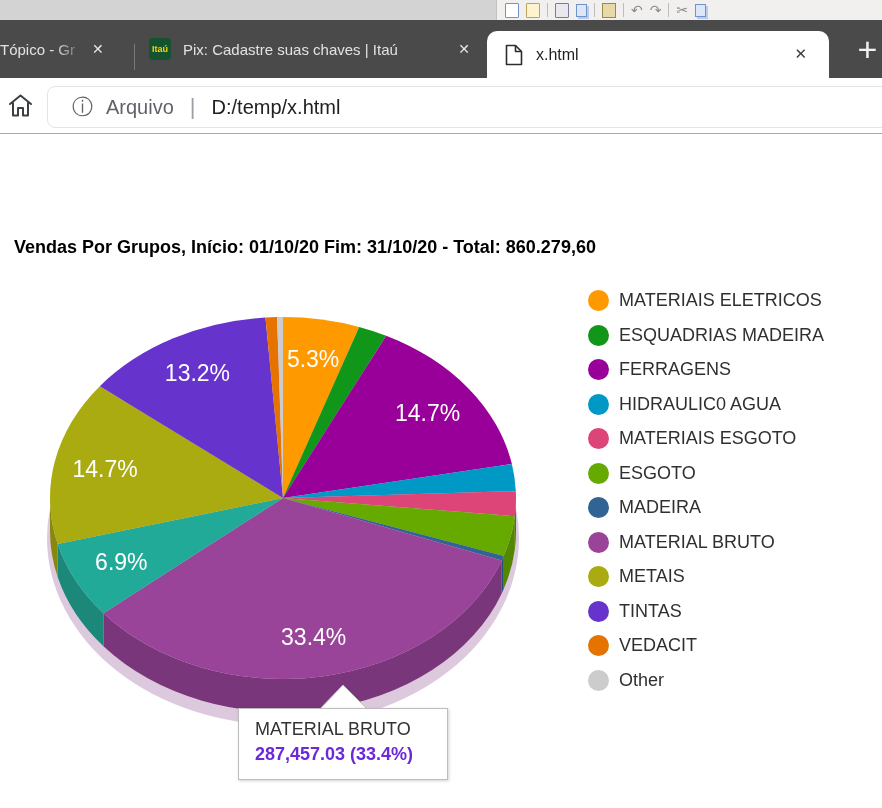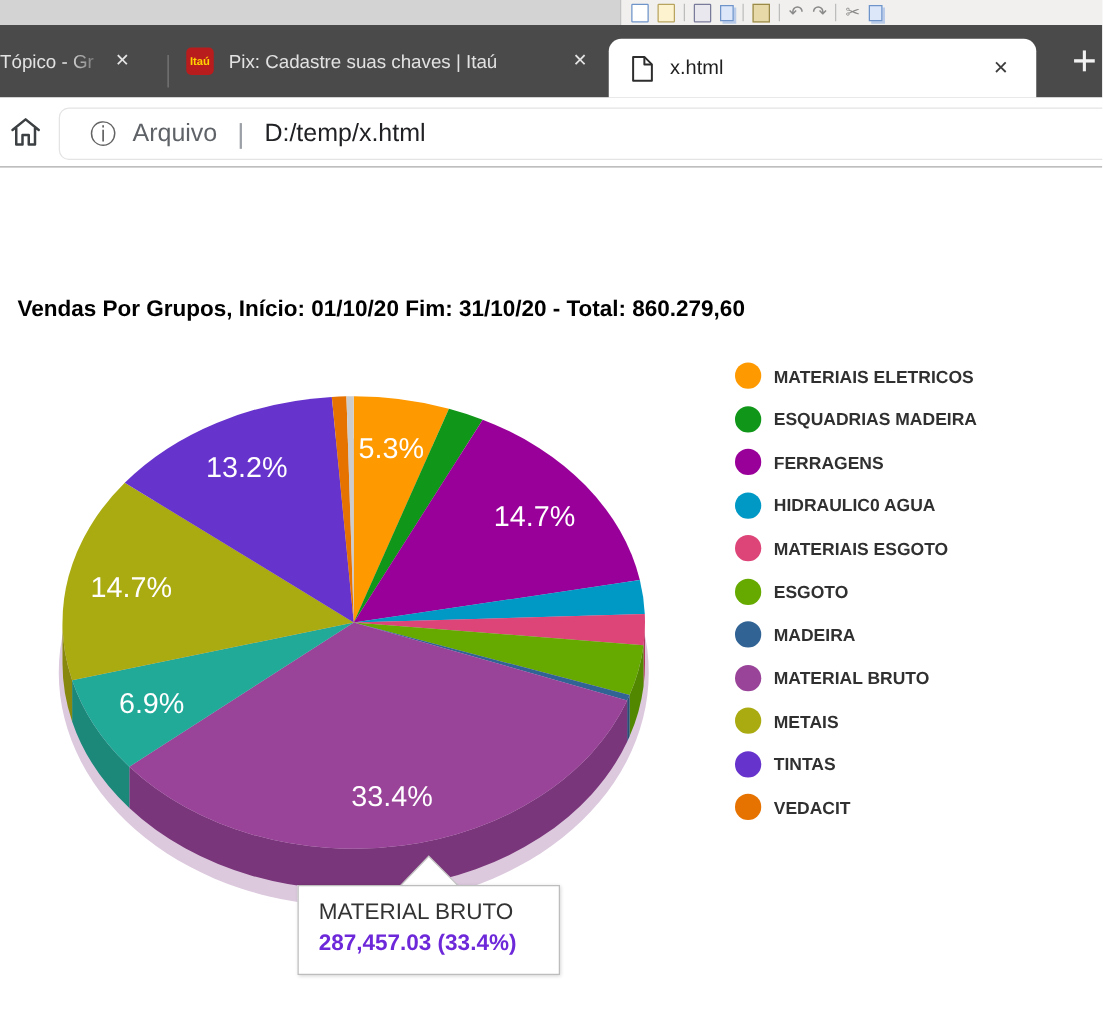--- a/index.html
+++ b/index.html
@@ -24,21 +24,21 @@
   .tab{position:absolute;top:0;height:58px;display:flex;align-items:center;color:#e2e2e2;}
   .tab1{left:0;width:134px;padding-left:0;box-sizing:border-box;}
   .tab1 .t{font-size:15px;white-space:nowrap;overflow:hidden;width:88px;
            -webkit-mask-image:linear-gradient(to right,#000 62%,transparent 96%);
            mask-image:linear-gradient(to right,#000 62%,transparent 96%);}
   .tab-close{background:none;border:0;color:#e6e6e6;font-size:14px;line-height:1;padding:4px;cursor:default;
              font-family:"DejaVu Sans",sans-serif;}
   .tab-divider{position:absolute;left:134px;top:24px;width:1px;height:26px;background:#7a7a7a;}
   .tab2{left:136px;width:350px;padding-left:13px;box-sizing:border-box;gap:12px;}
   .tab2 .t{font-size:15px;white-space:nowrap;}
-  .favicon-itau{width:22px;height:22px;border-radius:4px;background:#b91c1c;color:#ffd400;
+  .favicon-itau{width:22px;height:22px;border-radius:4px;background:#14532d;color:#ffd400;
                 display:flex;align-items:center;justify-content:center;font-size:9px;font-weight:bold;flex:none;}
   .tab2 .tab-close{margin-left:auto;margin-right:12px;}
   .tab-active{position:absolute;left:487px;top:11px;width:342px;height:47px;background:#fff;
               border-radius:10px 10px 0 0;display:flex;align-items:center;color:#1f1f1f;}
   .tab-active .doc-ic{margin-left:18px;flex:none;}
   .tab-active .t{font-size:16px;margin-left:13px;}
   .tab-active .tab-close{margin-left:auto;margin-right:18px;color:#3c3c3c;font-size:15px;}
   .newtab{position:absolute;left:853px;top:0;width:29px;height:58px;background:none;border:0;color:#f2f2f2;
           font-size:34px;font-weight:200;line-height:54px;text-align:center;padding:0;cursor:default;}
 
@@ -52,21 +52,21 @@
   .addr-sep{font-size:22px;color:#9aa0a6;font-weight:300;margin:0 16px;}
   .addr-url{font-size:20px;color:#202124;}
 
   
   .content{position:absolute;left:0;top:135px;width:882px;height:673px;background:#fff;}
   .chart-title{position:absolute;left:14px;top:102px;font-size:18px;font-weight:bold;color:#000;}
   #pieSvg{position:absolute;left:0;top:0;}
   .legend{position:absolute;left:588px;top:155px;display:flex;flex-direction:column;}
   .legend-row{display:flex;align-items:center;height:21px;margin-bottom:13.5px;cursor:default;}
   .legend-dot{width:21px;height:21px;border-radius:50%;flex:none;}
-  .legend-label{margin-left:10px;font-size:14px;color:#303030;white-space:nowrap;font-weight:bold;}
+  .legend-label{margin-left:10px;font-size:18px;color:#303030;white-space:nowrap;}
   .tooltip{position:absolute;left:238px;top:573px;width:210px;height:72px;background:#fff;border:1px solid #bdbdbd;
            box-shadow:1px 1px 3px rgba(0,0,0,.18);box-sizing:border-box;padding:10px 0 0 16px;}
   .tooltip .l1{font-size:18px;color:#333;}
   .tooltip .l2{font-size:18px;font-weight:bold;color:#6d28d9;margin-top:4px;}
 </style>
 </head>
 <body>
 
 <div class="screen">
 
@@ -191,20 +191,24 @@
           <span class="legend-label">METAIS</span>
         </div>
         <div class="legend-row">
           <span class="legend-dot" style="background: rgb(102, 51, 204);"></span>
           <span class="legend-label">TINTAS</span>
         </div>
         <div class="legend-row">
           <span class="legend-dot" style="background: rgb(230, 115, 0);"></span>
           <span class="legend-label">VEDACIT</span>
         </div>
+        <div class="legend-row">
+          <span class="legend-dot" style="background: rgb(204, 204, 204);"></span>
+          <span class="legend-label">Other</span>
+        </div>
       </div>
     <div class="tooltip">
       <div class="l1">MATERIAL BRUTO</div>
       <div class="l2">287,457.03 (33.4%)</div>
     </div>
   </div>
 
 </div>
 
 </body></html>

